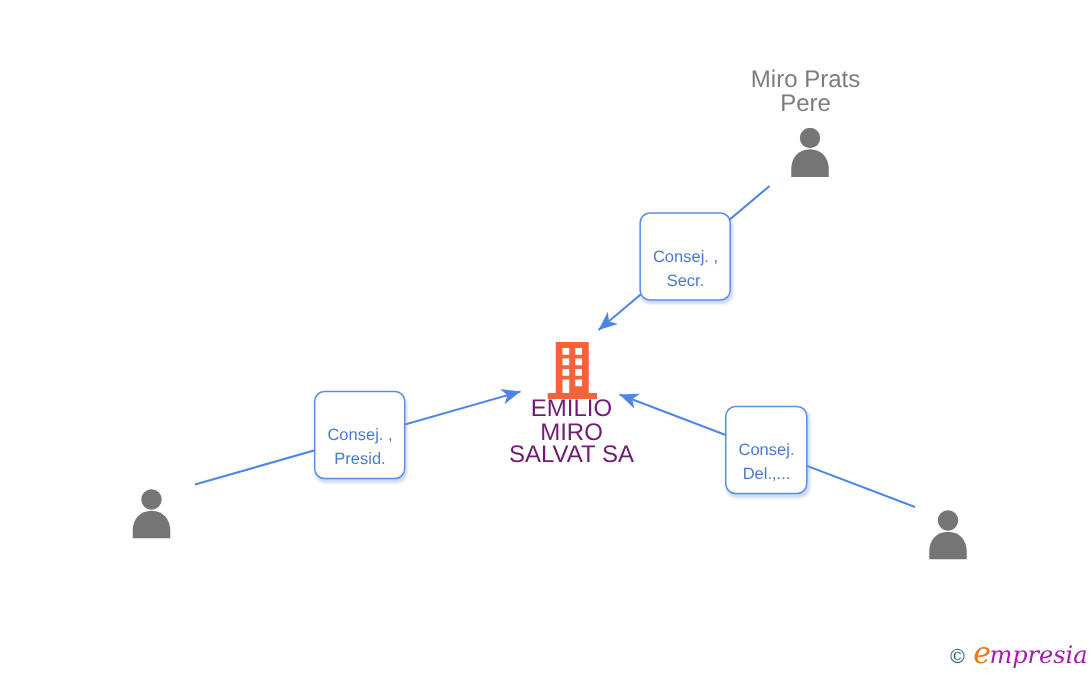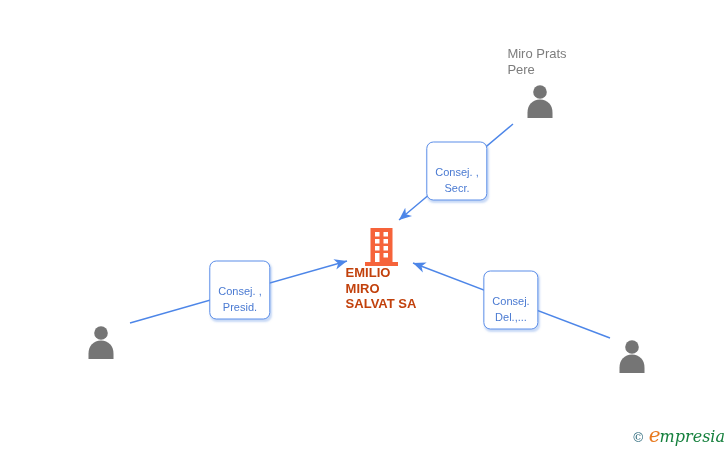--- a/index.html
+++ b/index.html
@@ -10,41 +10,41 @@
   }
   svg.edges { position:absolute; left:0; top:0; z-index:1; }
   .edge-line { stroke:#4d86e8; stroke-width:1.4; fill:none; cursor:pointer; }
 
   .node { position:absolute; z-index:2; cursor:pointer; }
   .node-icon { display:block; }
   .person-icon path, .person-icon circle { fill:#757575; }
 
   .node-label {
     position:absolute; z-index:2; transform:translateX(-50%);
-    text-align:left; white-space:pre-line;
-    font-size:13px; line-height:15.5px; color:#7d7d7d; cursor:pointer;
+    text-align:center; white-space:pre-line;
+    font-size:16px; line-height:15.5px; color:#7d7d7d; cursor:pointer;
   }
-  .company-label { font-weight:bold; color:#c2410c; }
+  .company-label { font-weight:normal; color:#701a75; }
 
   .edge-label {
     position:absolute; z-index:3; transform:translate(-50%,-50%);
     background:#ffffff; border:1.5px solid #5c8ee8; border-radius:7px;
     padding:21px 8px 4px 8px; text-align:center; white-space:pre-line;
     font-size:11px; line-height:16px; color:#4a7ad2;
     box-shadow:1px 2px 2px rgba(100,150,230,0.35); cursor:pointer;
   }
 
   .logo {
     position:absolute; right:3px; bottom:4px; z-index:4;
     display:flex; align-items:baseline; text-decoration:none; cursor:pointer;
     font-family:"DejaVu Serif", serif; font-style:italic;
   }
   .logo-c  { font-style:normal; color:#2e6b7d; font-size:13px; margin-right:4px; }
   .logo-e  { color:#e8791e; font-size:20px; line-height:16px; }
-  .logo-rest { color:#15803d; font-size:16px; margin-left:-1px;text-align:center; }
+  .logo-rest { color:#a21caf; font-size:16px; margin-left:-1px;text-align:center; }
 </style>
 </head>
 <body>
 
 <div class="canvas">
 
   <svg class="edges" width="728" height="450" viewBox="0 0 728 450">
     <defs>
       <marker id="arrow" viewBox="0 0 10 10" refX="10" refY="5" markerWidth="9" markerHeight="9" orient="auto">
         <path d="M0,0.8 L10,5 L0,9.2 L2.8,5 Z" fill="#4d86e8"></path>

